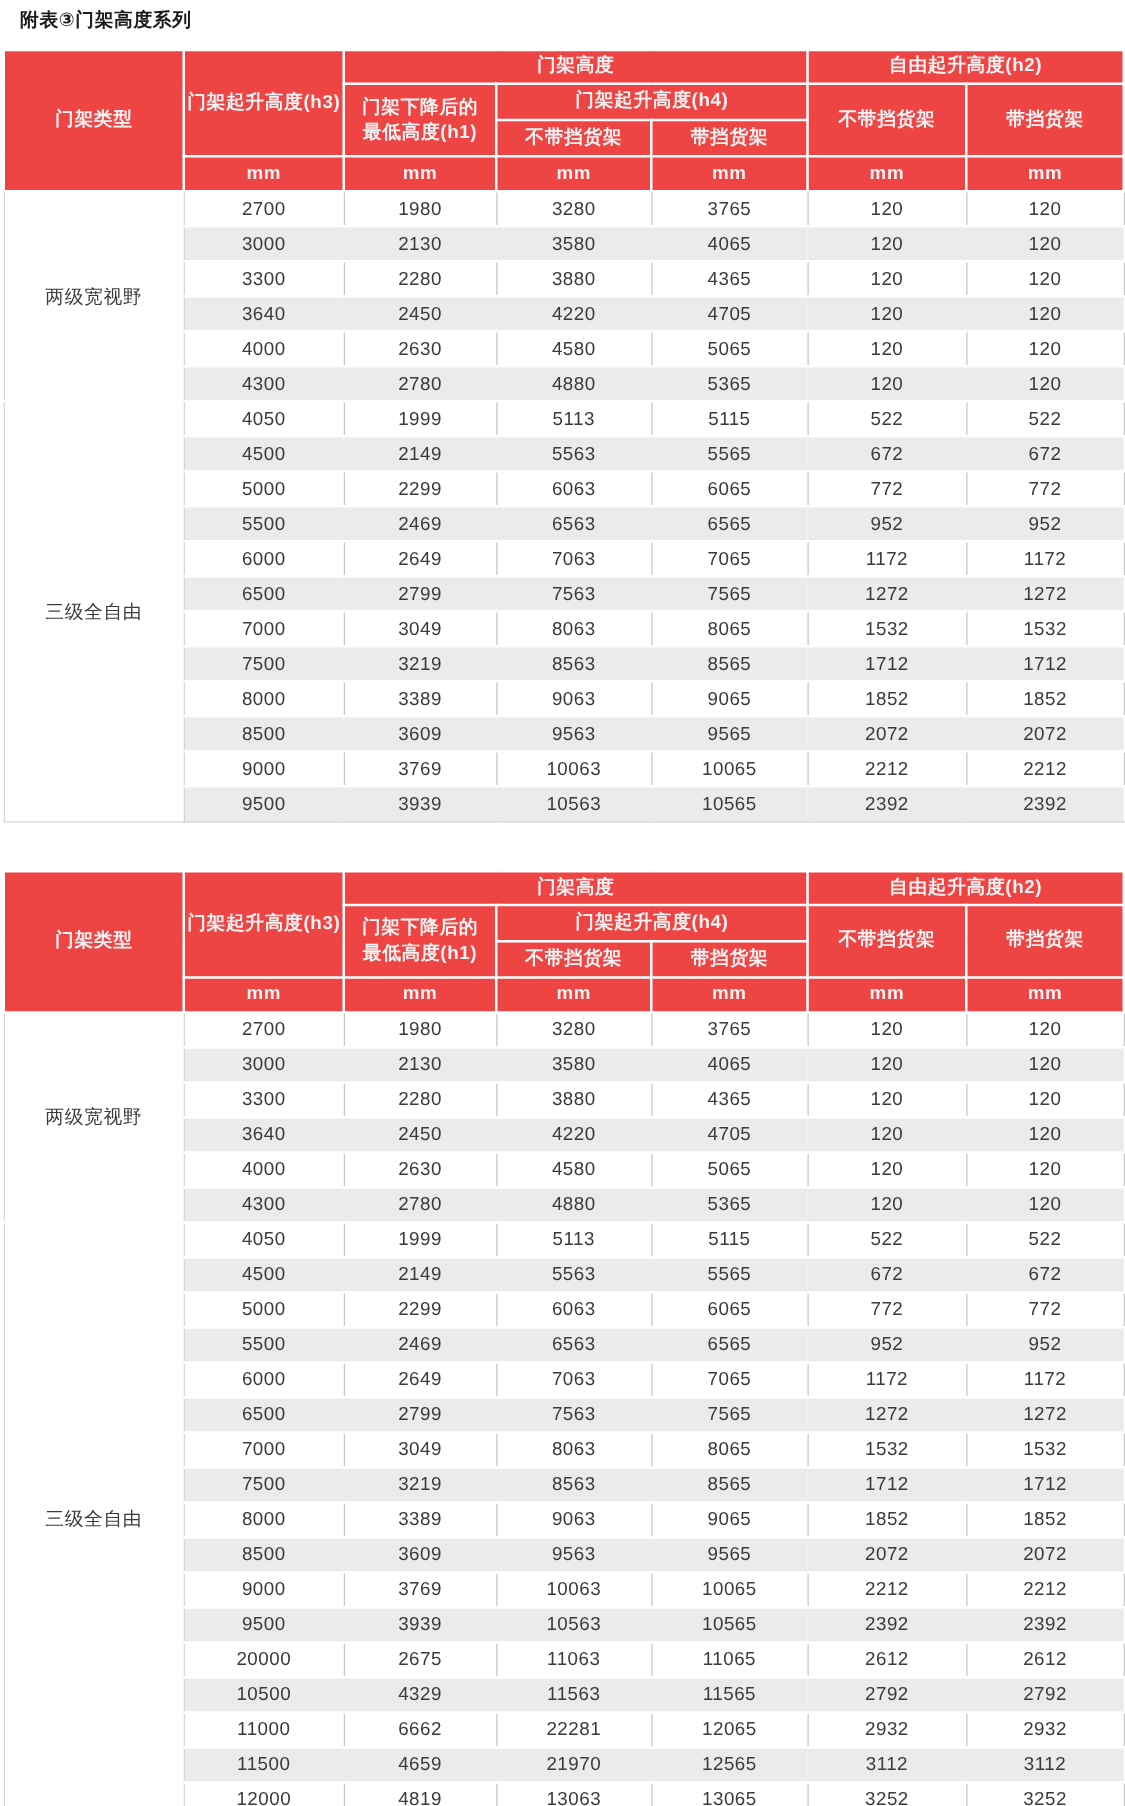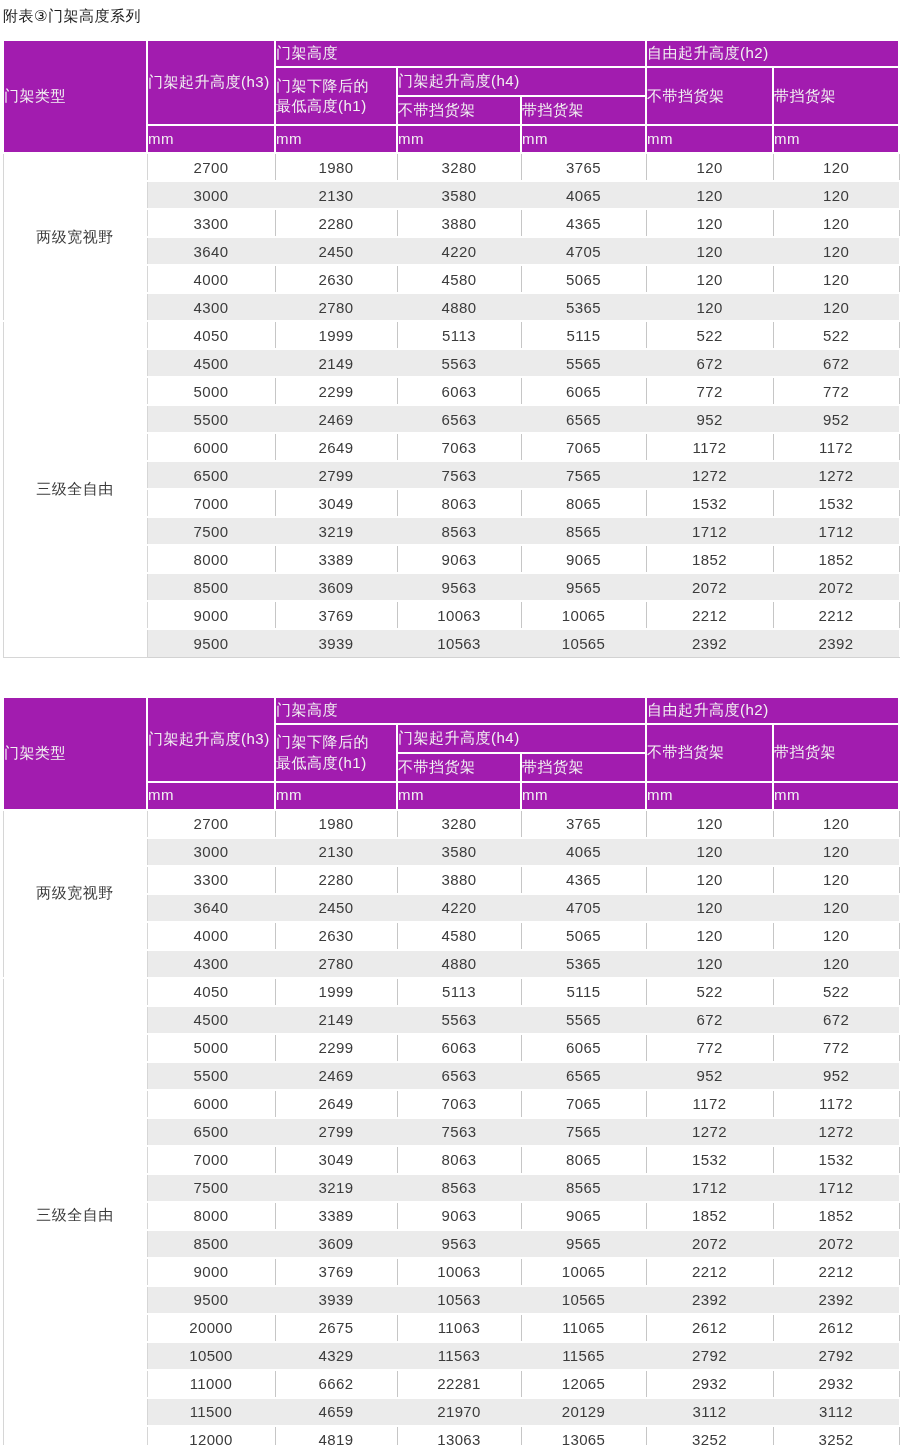--- a/index.html
+++ b/index.html
@@ -5,39 +5,39 @@
   * { margin: 0; padding: 0; box-sizing: border-box; }
   html, body { background: #ffffff; }
   body {
     width: 900px;
     font-family: "Liberation Sans", "DejaVu Sans", sans-serif;
     padding: 7px 2px 2px 2px;
     color: #3b3b3b;
   }
   .page-title {
     font-size: 15px;
-    font-weight: 400;
+    font-weight: 700;
     color: #1c1c1c;
-    margin: 0 0 13px 1px;
+    margin: 0 0 13px 14px;
     letter-spacing: 0.5px;
   }
   table.spec {
     table-layout: fixed;
     width: 896px;
     border-collapse: collapse;
     font-size: 15px;
   }
   table.spec + table.spec { margin-top: 38px; }
 
   
   thead th {
-    background: #a21caf;
+    background: #ef4444;
     color: #f2f2f2;
-    font-weight: 400;
-    text-align: left;
+    font-weight: 700;
+    text-align: center;
     vertical-align: middle;
     border: 2px solid #ffffff;
     line-height: 1.35;
     letter-spacing: 0.5px;
   }
   tr.hrow1 { height: 27px; }
   tr.hrow2 { height: 29px; }
   tr.hrow3 { height: 29px; }
   tr.hrow4 { height: 28px; }
   th .wrap2 { display: inline-block; width: 98px; }
@@ -464,21 +464,21 @@
         <td>6662</td>
         <td>22281</td>
         <td>12065</td>
         <td>2932</td>
         <td>2932</td>
       </tr>
       <tr>
         <td>11500</td>
         <td>4659</td>
         <td>21970</td>
-        <td>20129</td>
+        <td>12565</td>
         <td>3112</td>
         <td>3112</td>
       </tr>
       <tr>
         <td>12000</td>
         <td>4819</td>
         <td>13063</td>
         <td>13065</td>
         <td>3252</td>
         <td>3252</td>

